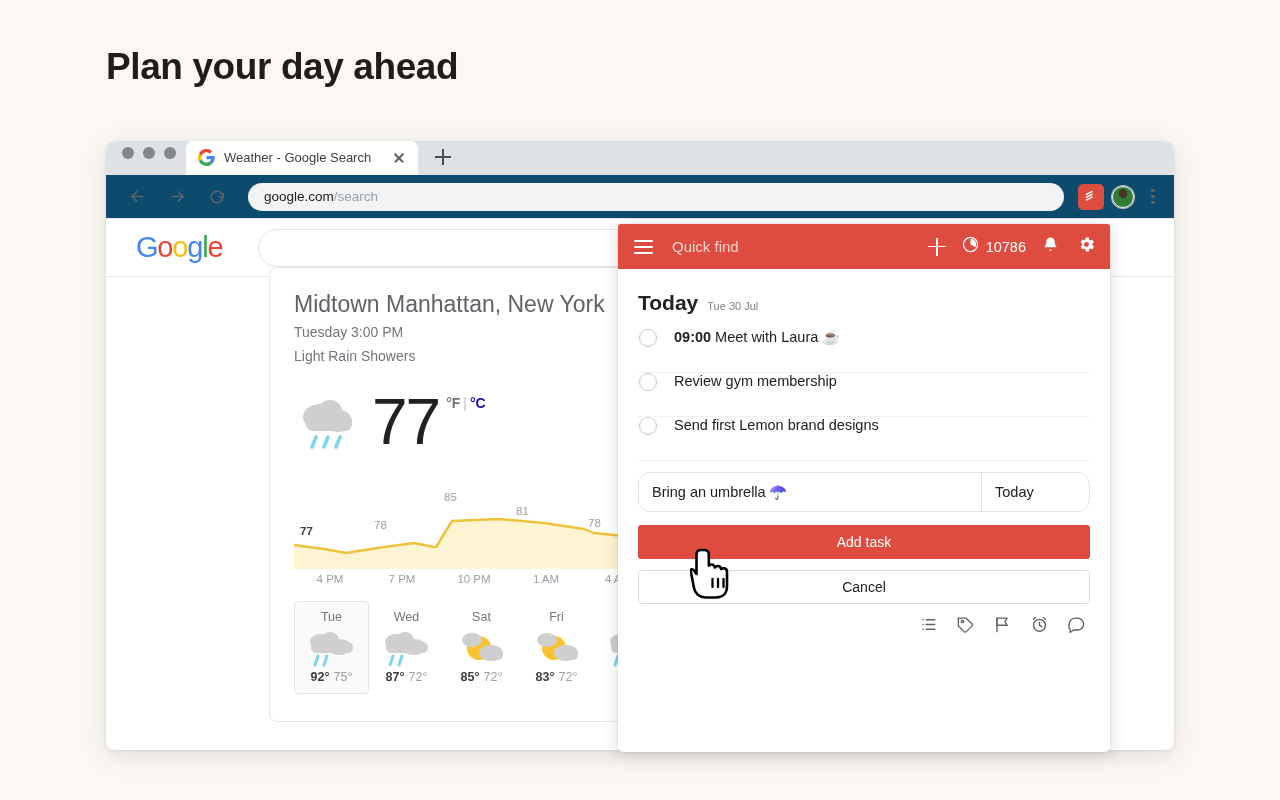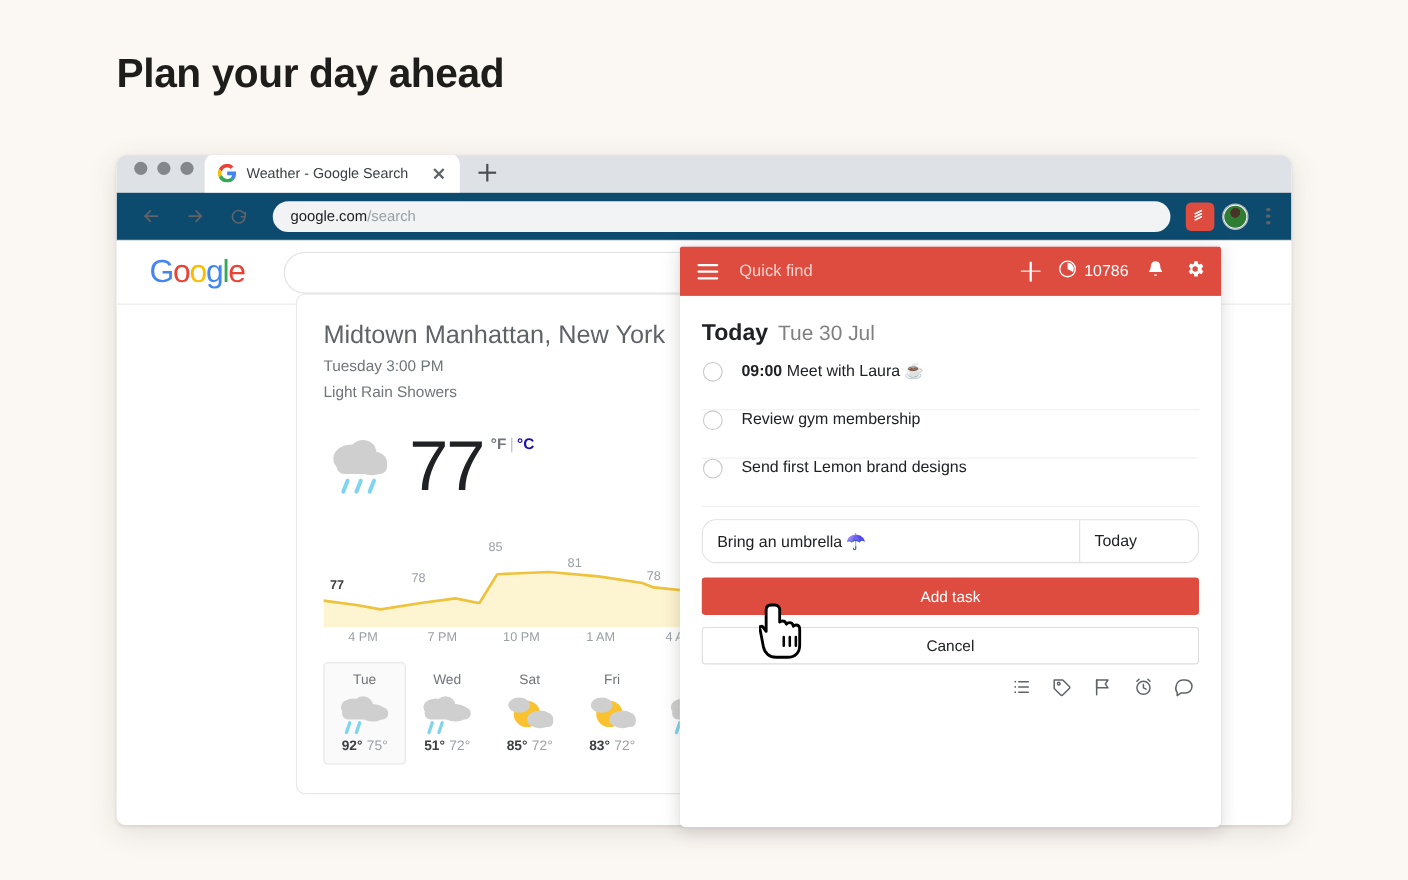--- a/index.html
+++ b/index.html
@@ -149,21 +149,21 @@
   .hplus:before { left: 4px; top: 12.2px; width: 18px; height: 1.8px; }
   .hplus:after { left: 12.1px; top: 4px; width: 1.8px; height: 18px; }
   .karma { display: flex; align-items: center; gap: 7px; margin-right: 16px; cursor: pointer; }
   .karma-num { font-size: 14.5px; color: #fff; }
   .bell { margin-right: 18px; cursor: pointer; }
   .gear { cursor: pointer; }
 
   .td-body { flex: 1; padding: 22px 20px 0 20px; overflow: hidden; }
   .td-today { display: flex; align-items: baseline; gap: 9px; margin-bottom: 14px; }
   .td-today h2 { font-size: 21px; color: #202124; font-weight: bold; }
-  .td-date { font-size: 19px; color: #808080; }
+  .td-date { font-size: 11px; color: #808080; }
 
   .task {
     display: flex; gap: 17px; height: 44px;
     border-bottom: 1px solid #F0F0F0; padding-left: 1px;
   }
   .circle {
     width: 18px; height: 18px; border-radius: 50%; border: 1.5px solid #C9C9C9;
     flex: 0 0 18px; cursor: pointer;
   }
   .task-text { font-size: 14.5px; color: #202124; }
@@ -349,21 +349,21 @@
                   <ellipse cx="25" cy="12" rx="9" ry="8"></ellipse>
                     <rect x="6" y="14" width="42" height="11" rx="5.5"></rect>
                 </g>
                 <g stroke="#7FD4F0" stroke-width="3" stroke-linecap="round">
                   <line x1="13" y1="28" x2="10" y2="37"></line>
                     <line x1="22" y1="28" x2="19" y2="37"></line>
                 </g>
               </svg>
             </div>
             <div class="day-temps">
-              <b>51°</b><i>72°</i>
+              <b>87°</b><i>72°</i>
             </div>
           </div>
           <div class="day">
             <div class="day-name">Sat</div>
             <div class="day-ico">
               <svg width="54" height="40" viewBox="0 0 54 40">
                 <circle cx="24" cy="20" r="12" fill="#F9C22E"></circle>
                 <ellipse cx="17" cy="12" rx="10" ry="7" fill="#CFCFCF"></ellipse>
                 <ellipse cx="36" cy="25" rx="12" ry="8" fill="#CFCFCF"></ellipse>
                 <rect x="28" y="22" width="20" height="10" rx="5" fill="#CFCFCF"></rect>

